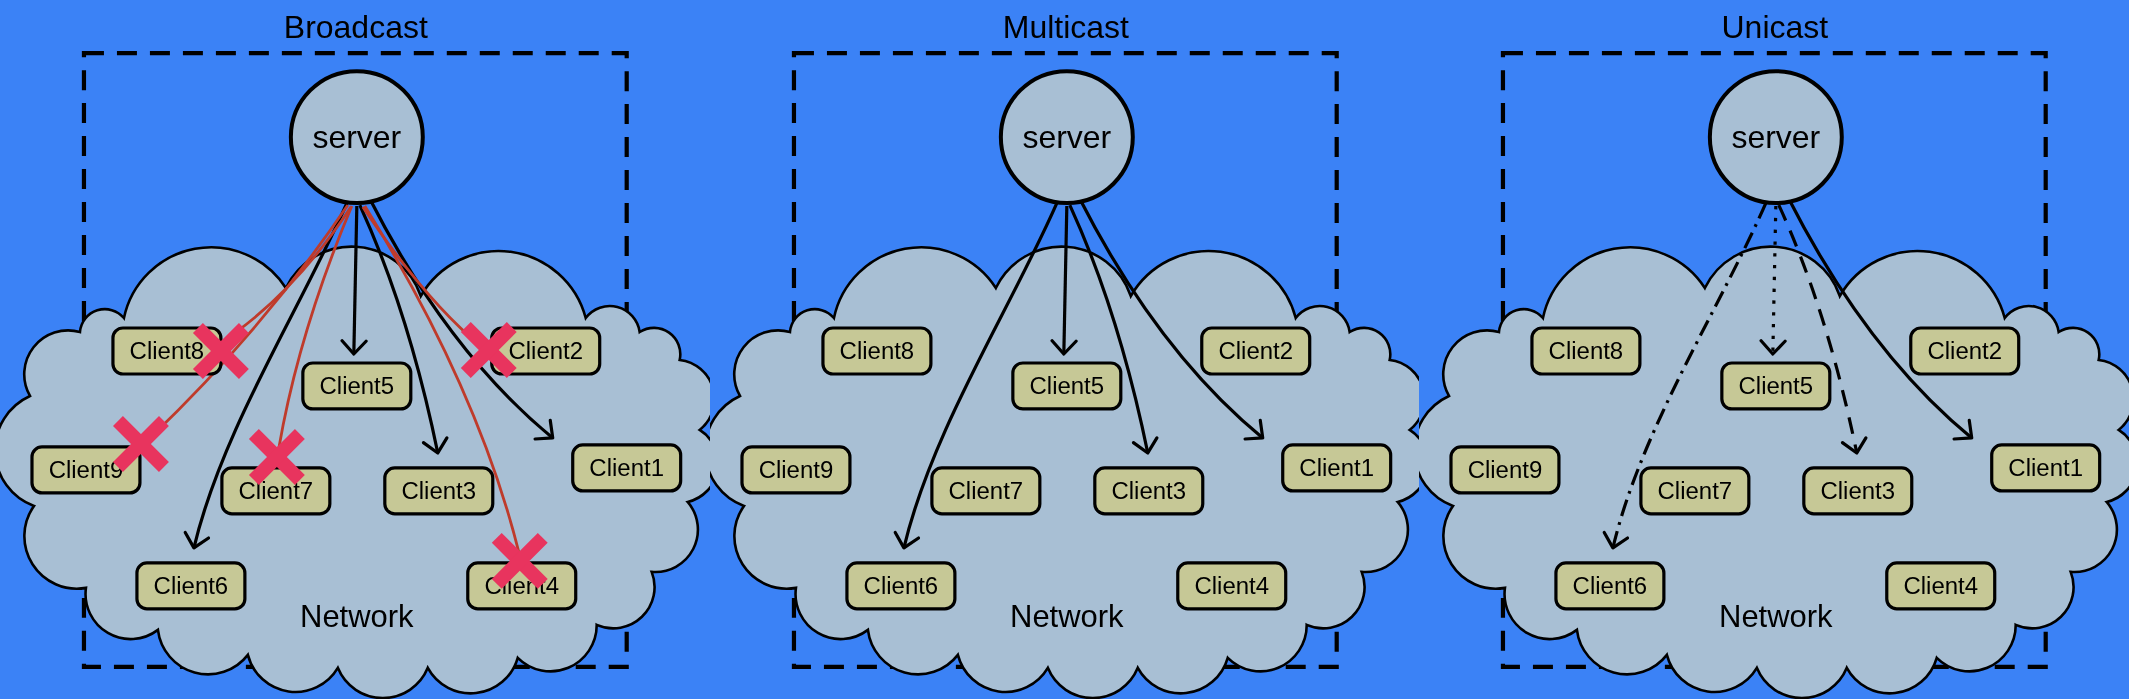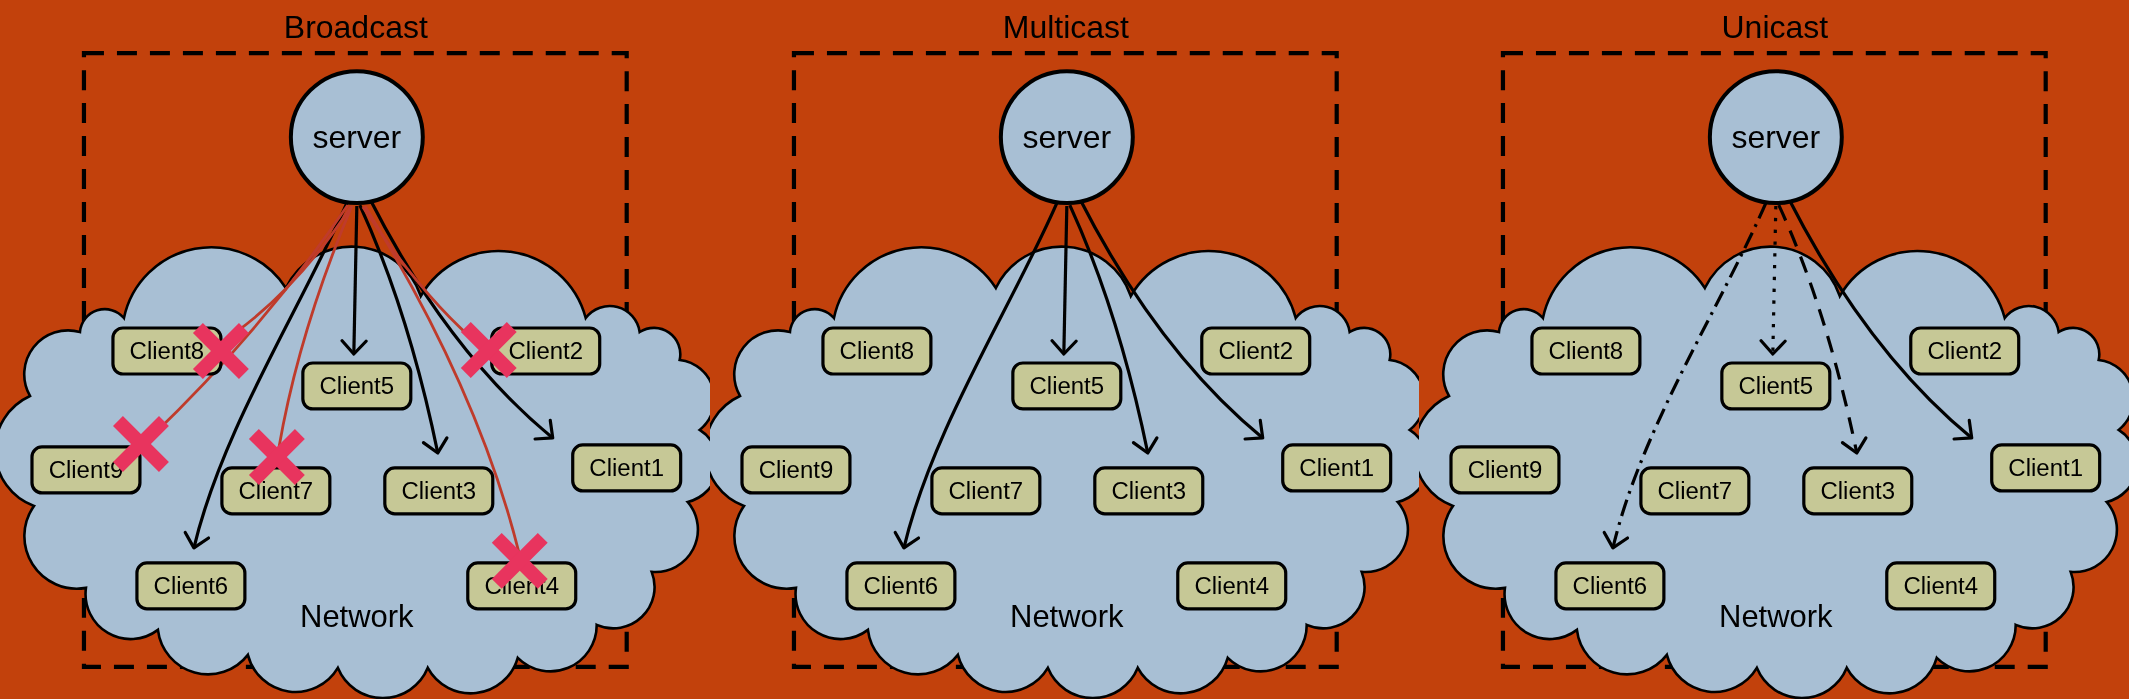--- a/index.html
+++ b/index.html
@@ -1,19 +1,19 @@
 <!DOCTYPE html>
 <html><head>
 <meta charset="utf-8">
 <style>
   html,body{margin:0;padding:0;background:#ffffff;}
   #diagram{
     position:relative;
     width:2129px;height:699px;
-    background:#c2410c;
+    background:#3b82f6;
     overflow:hidden;
     display:flex;
     font-family:"Liberation Sans", sans-serif;
   }
   .panel{flex:0 0 709.66px;width:709.66px;height:699px;display:block;}
   .panel svg{display:block;}
   text{fill:#000000;}
   .title-text{font-size:32px;}
   .server-text{font-size:32px;}
   .client-text{font-size:24px;}

